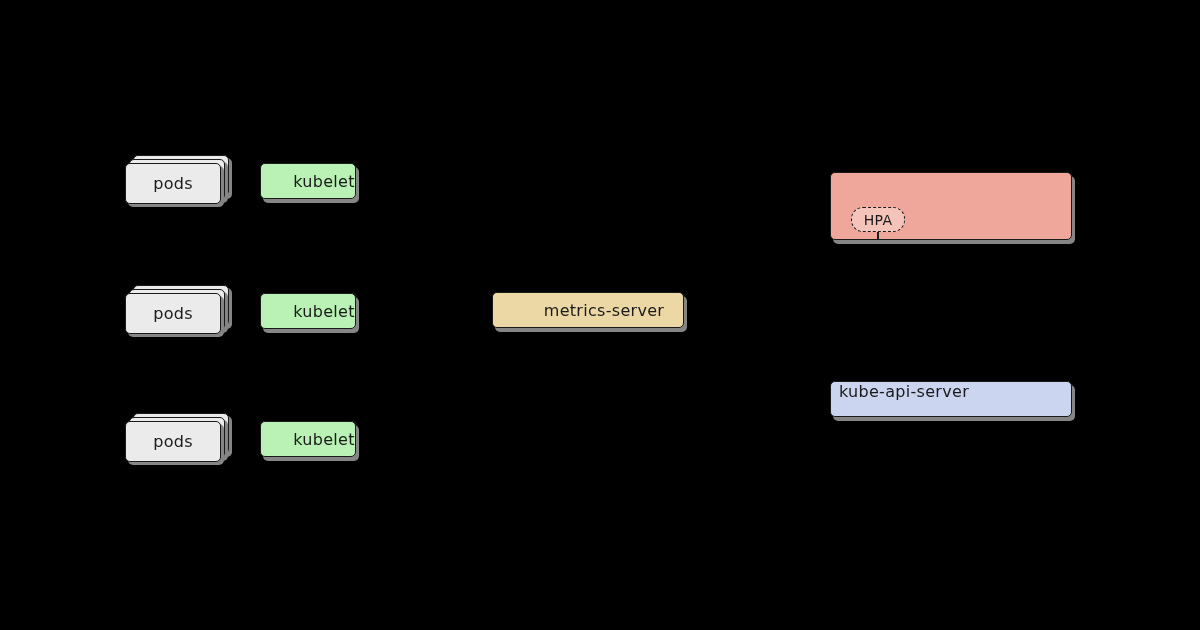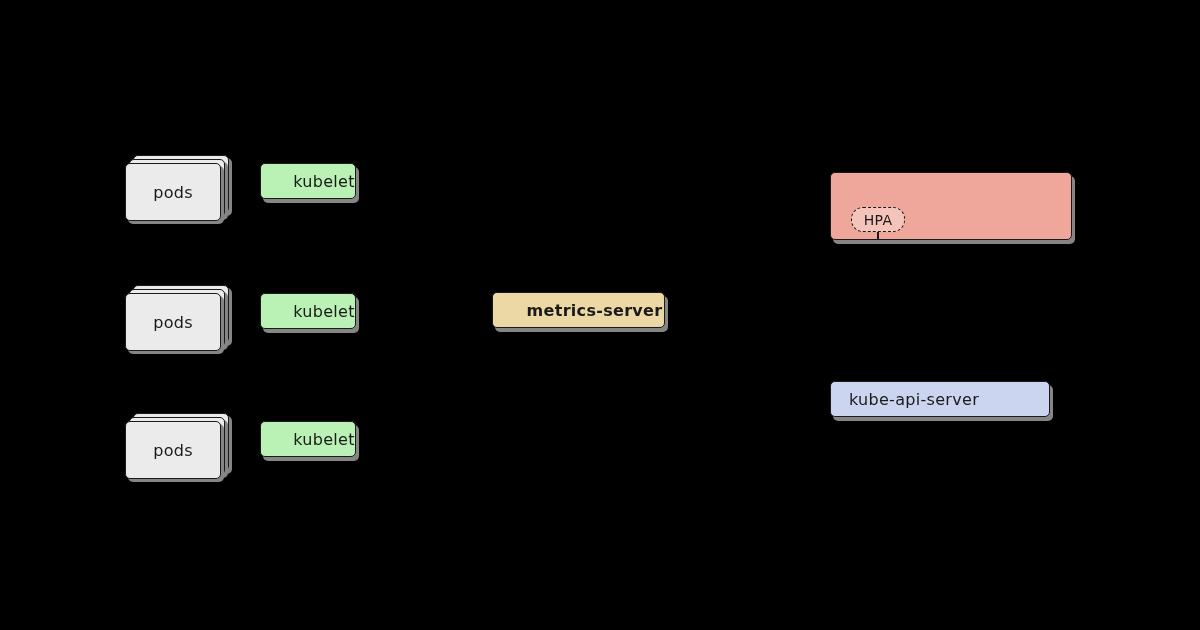--- a/index.html
+++ b/index.html
@@ -34,43 +34,42 @@
   
   .pod-stack {
     position: absolute;
     width: 104px;
     height: 49px;
   }
   .pod-card {
     position: absolute;
     box-sizing: border-box;
     width: 96px;
-    height: 58px;
+    height: 41px;
     background: var(--pods_fill);
     border: 1.6px solid var(--border);
     border-radius: 5px;
     box-shadow: 3px 3px 0 var(--shadow);
     font-size: 16px;
     letter-spacing: 0.3px;
   }
   .pod-back2 { left: 8px; top: 0; }
   .pod-back1 { left: 4px; top: 4px; }
   .pod-front { left: 0; top: 8px; }
   
   .kubelet {
     width: 96px;
     height: 36px;
     background: var(--kubelet_fill);
   }
   
   .metrics {
-    width: 173px;
+    width: 192px;
     height: 36px;
     background: var(--metrics_fill);
-    font-weight: bold;
   }
   
   .controller {
     width: 242px;
     height: 68px;
     background: var(--controller_fill);
   }
   .controller-title {
     position: absolute;
     left: 18px;
@@ -93,25 +92,25 @@
   .hpa-line {
     position: absolute;
     left: 46px;
     top: 59px;
     width: 2px;
     height: 8px;
     background: var(--border);
   }
   
   .api {
-    width: 220px;
+    width: 242px;
     height: 36px;
     display: flex;
-    align-items: center;
-    padding-left: 18px;
+    align-items: flex-start;
+    padding-left: 8px;
   }
   .api { background: var(--api_fill); }
 </style>
 </head>
 <body>
 
 <div class="canvas">
 
   <div class="pod-stack" style="left:125px; top:155px;">
     <div class="pod-card pod-back2"></div>

